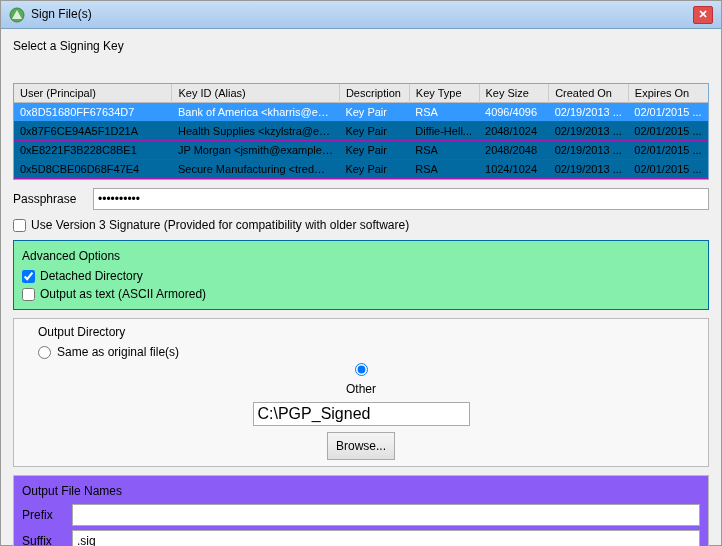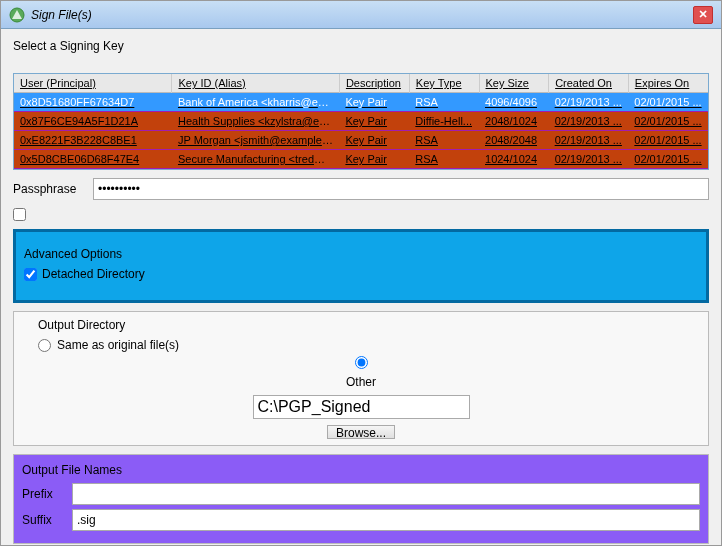--- a/index.html
+++ b/index.html
@@ -27,23 +27,22 @@
       height: 28px;
       display: flex;
       align-items: center;
       justify-content: space-between;
       padding: 0 8px;
       border-bottom: 1px solid #7aa0c0;
       flex-shrink: 0;
     }
     .title-bar-left {
       display: flex;
-      align-items: center;
+      align-items: flex-start;
       gap: 6px;
-      font-style: italic;
     }
     .title-icon {
       width: 16px;
       height: 16px;
     }
     .title-text {
       font-size: 12px;
       font-weight: normal;
       color: #000;
     }
@@ -64,27 +63,26 @@
     .content {
       padding: 10px 12px;
       display: flex;
       flex-direction: column;
       gap: 8px;
       flex: 1;
     }
     .section-label {
       font-size: 12px;
       color: #000;
-      margin-bottom: 12px;
+      margin-bottom: 22px;
     }
     .key-table-container {
       border: 1px solid #7aaad0;
-      background: #c2410c;
+      background: #0369a1;
       overflow: hidden;
-      text-decoration: underline;
     }
     table {
       width: 100%;
       border-collapse: collapse;
       font-size: 11px;
     }
     table thead tr {
       background: #e8e8e8;
       border-bottom: 1px solid #bbb;
     }
@@ -137,23 +135,23 @@
       font-size: 12px;
       background: #fff;
     }
     .checkbox-row {
       display: flex;
       align-items: center;
       gap: 5px;
       font-size: 12px;
     }
     .advanced-group {
-      border: 3px solid #0369a1;
-      padding: 15px 8px;
-      background: #0ea5e9;
+      border: 1px solid #0369a1;
+      padding: 8px 8px;
+      background: #86efac;
     }
     .advanced-title {
       font-size: 12px;
       margin-bottom: 6px;
       color: #000;
     }
     .output-dir-group {
       border: 1px solid #bbb;
       padding: 6px 24px;
       background: #f8f8f8;
@@ -179,21 +177,21 @@
     }
     .path-input {
       flex: 1;
       height: 22px;
       border: 1px solid #aaa;
       padding: 2px 4px;
       font-size: 16px;
       background: #fff;
     }
     .browse-btn {
-      height: 14px;
+      height: 28px;
       padding: 0 8px;
       border: 1px solid #aaa;
       background: linear-gradient(to bottom, #f5f5f5, #e0e0e0);
       cursor: pointer;
       font-size: 12px;
     }
     .output-names-group {
       border: 1px solid #bbb;
       padding: 8px 8px;
       background: #8b5cf6;
@@ -312,28 +310,33 @@
       </table>
     </div>
 
     <div class="passphrase-row">
       <label>Passphrase</label>
       <input class="passphrase-input" type="password" value="••••••••••" style="">
     </div>
 
     <div class="checkbox-row">
       <input type="checkbox" id="v3check" style="">
+      <label for="v3check">Use Version 3 Signature (Provided for compatibility with older software)</label>
     </div>
 
     <div class="advanced-group">
       <div class="advanced-title">Advanced Options</div>
       <div class="checkbox-row" style="margin-bottom:4px;">
         <input type="checkbox" id="detcheck" checked="" style="">
         <label for="detcheck">Detached Directory</label>
       </div>
+      <div class="checkbox-row">
+        <input type="checkbox" id="asciicheck" style="">
+        <label for="asciicheck">Output as text (ASCII Armored)</label>
+      </div>
     </div>
 
     <div class="output-dir-group">
       <div class="output-dir-title">Output Directory</div>
       <div class="radio-row">
         <input type="radio" name="outdir" id="sameradio" style="">
         <label for="sameradio">Same as original file(s)</label>
       </div>
       <div class="radio-row-path">
         <input type="radio" name="outdir" id="otherradio" checked="" style="">

